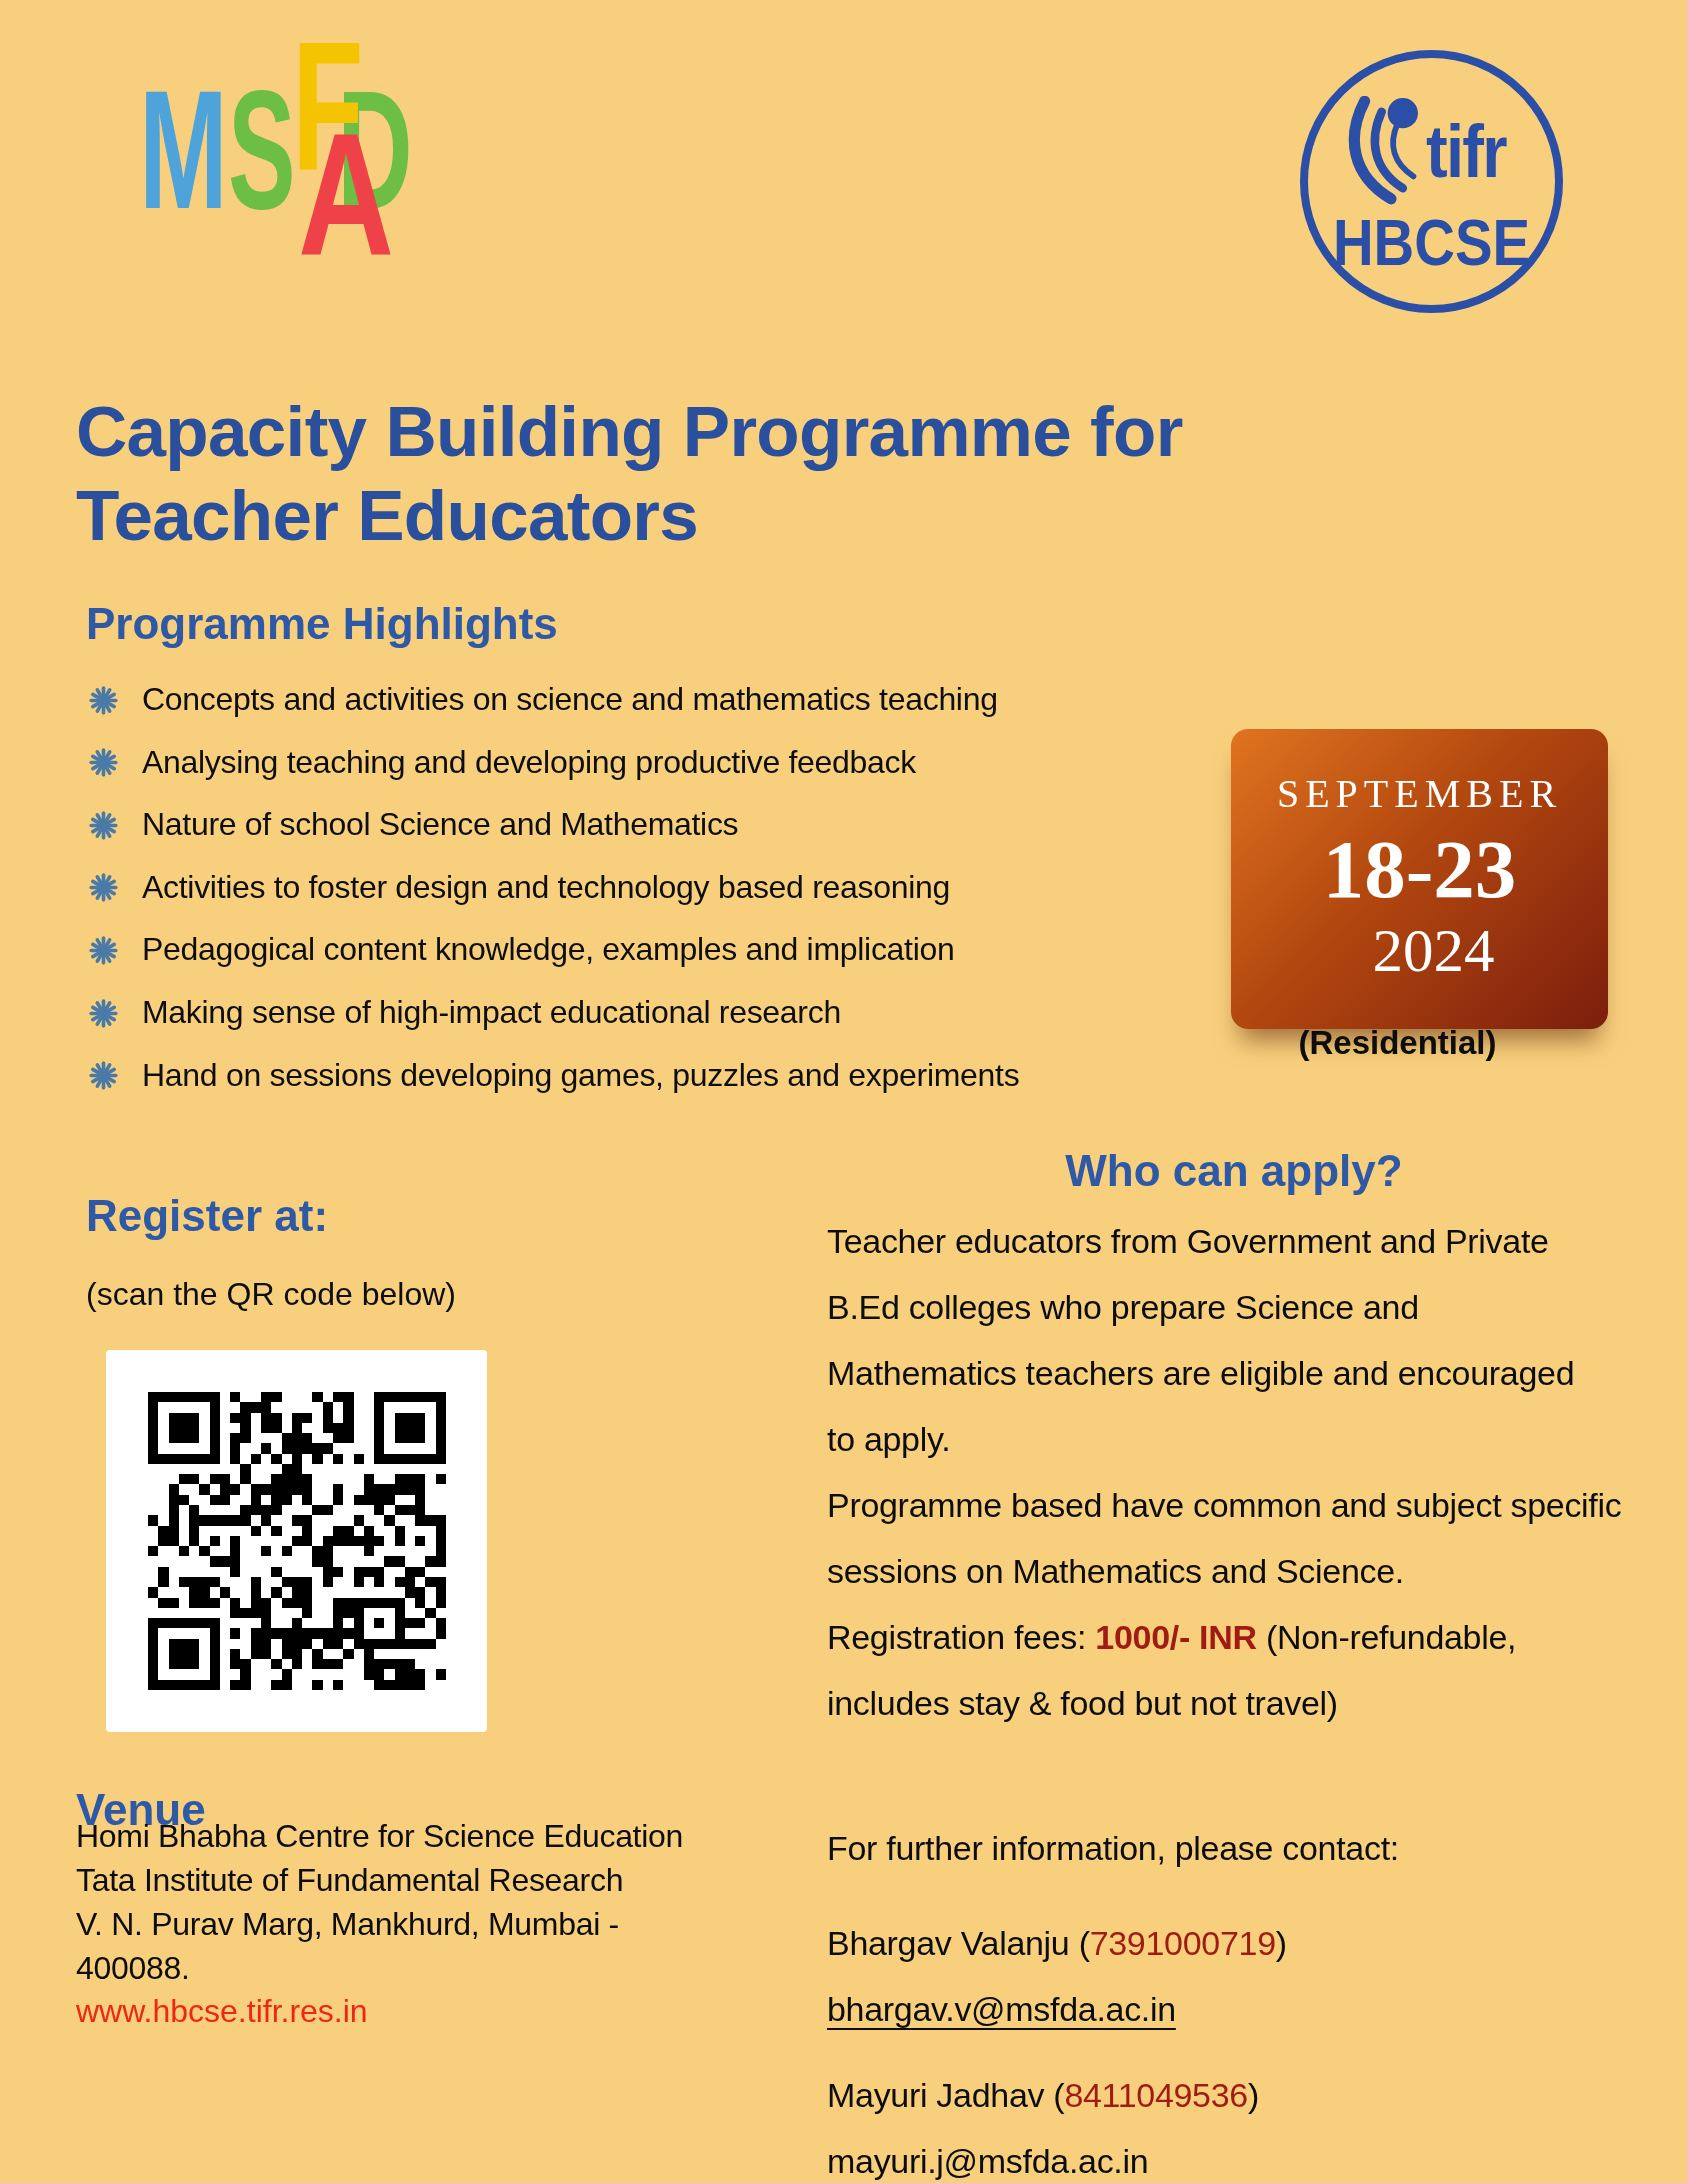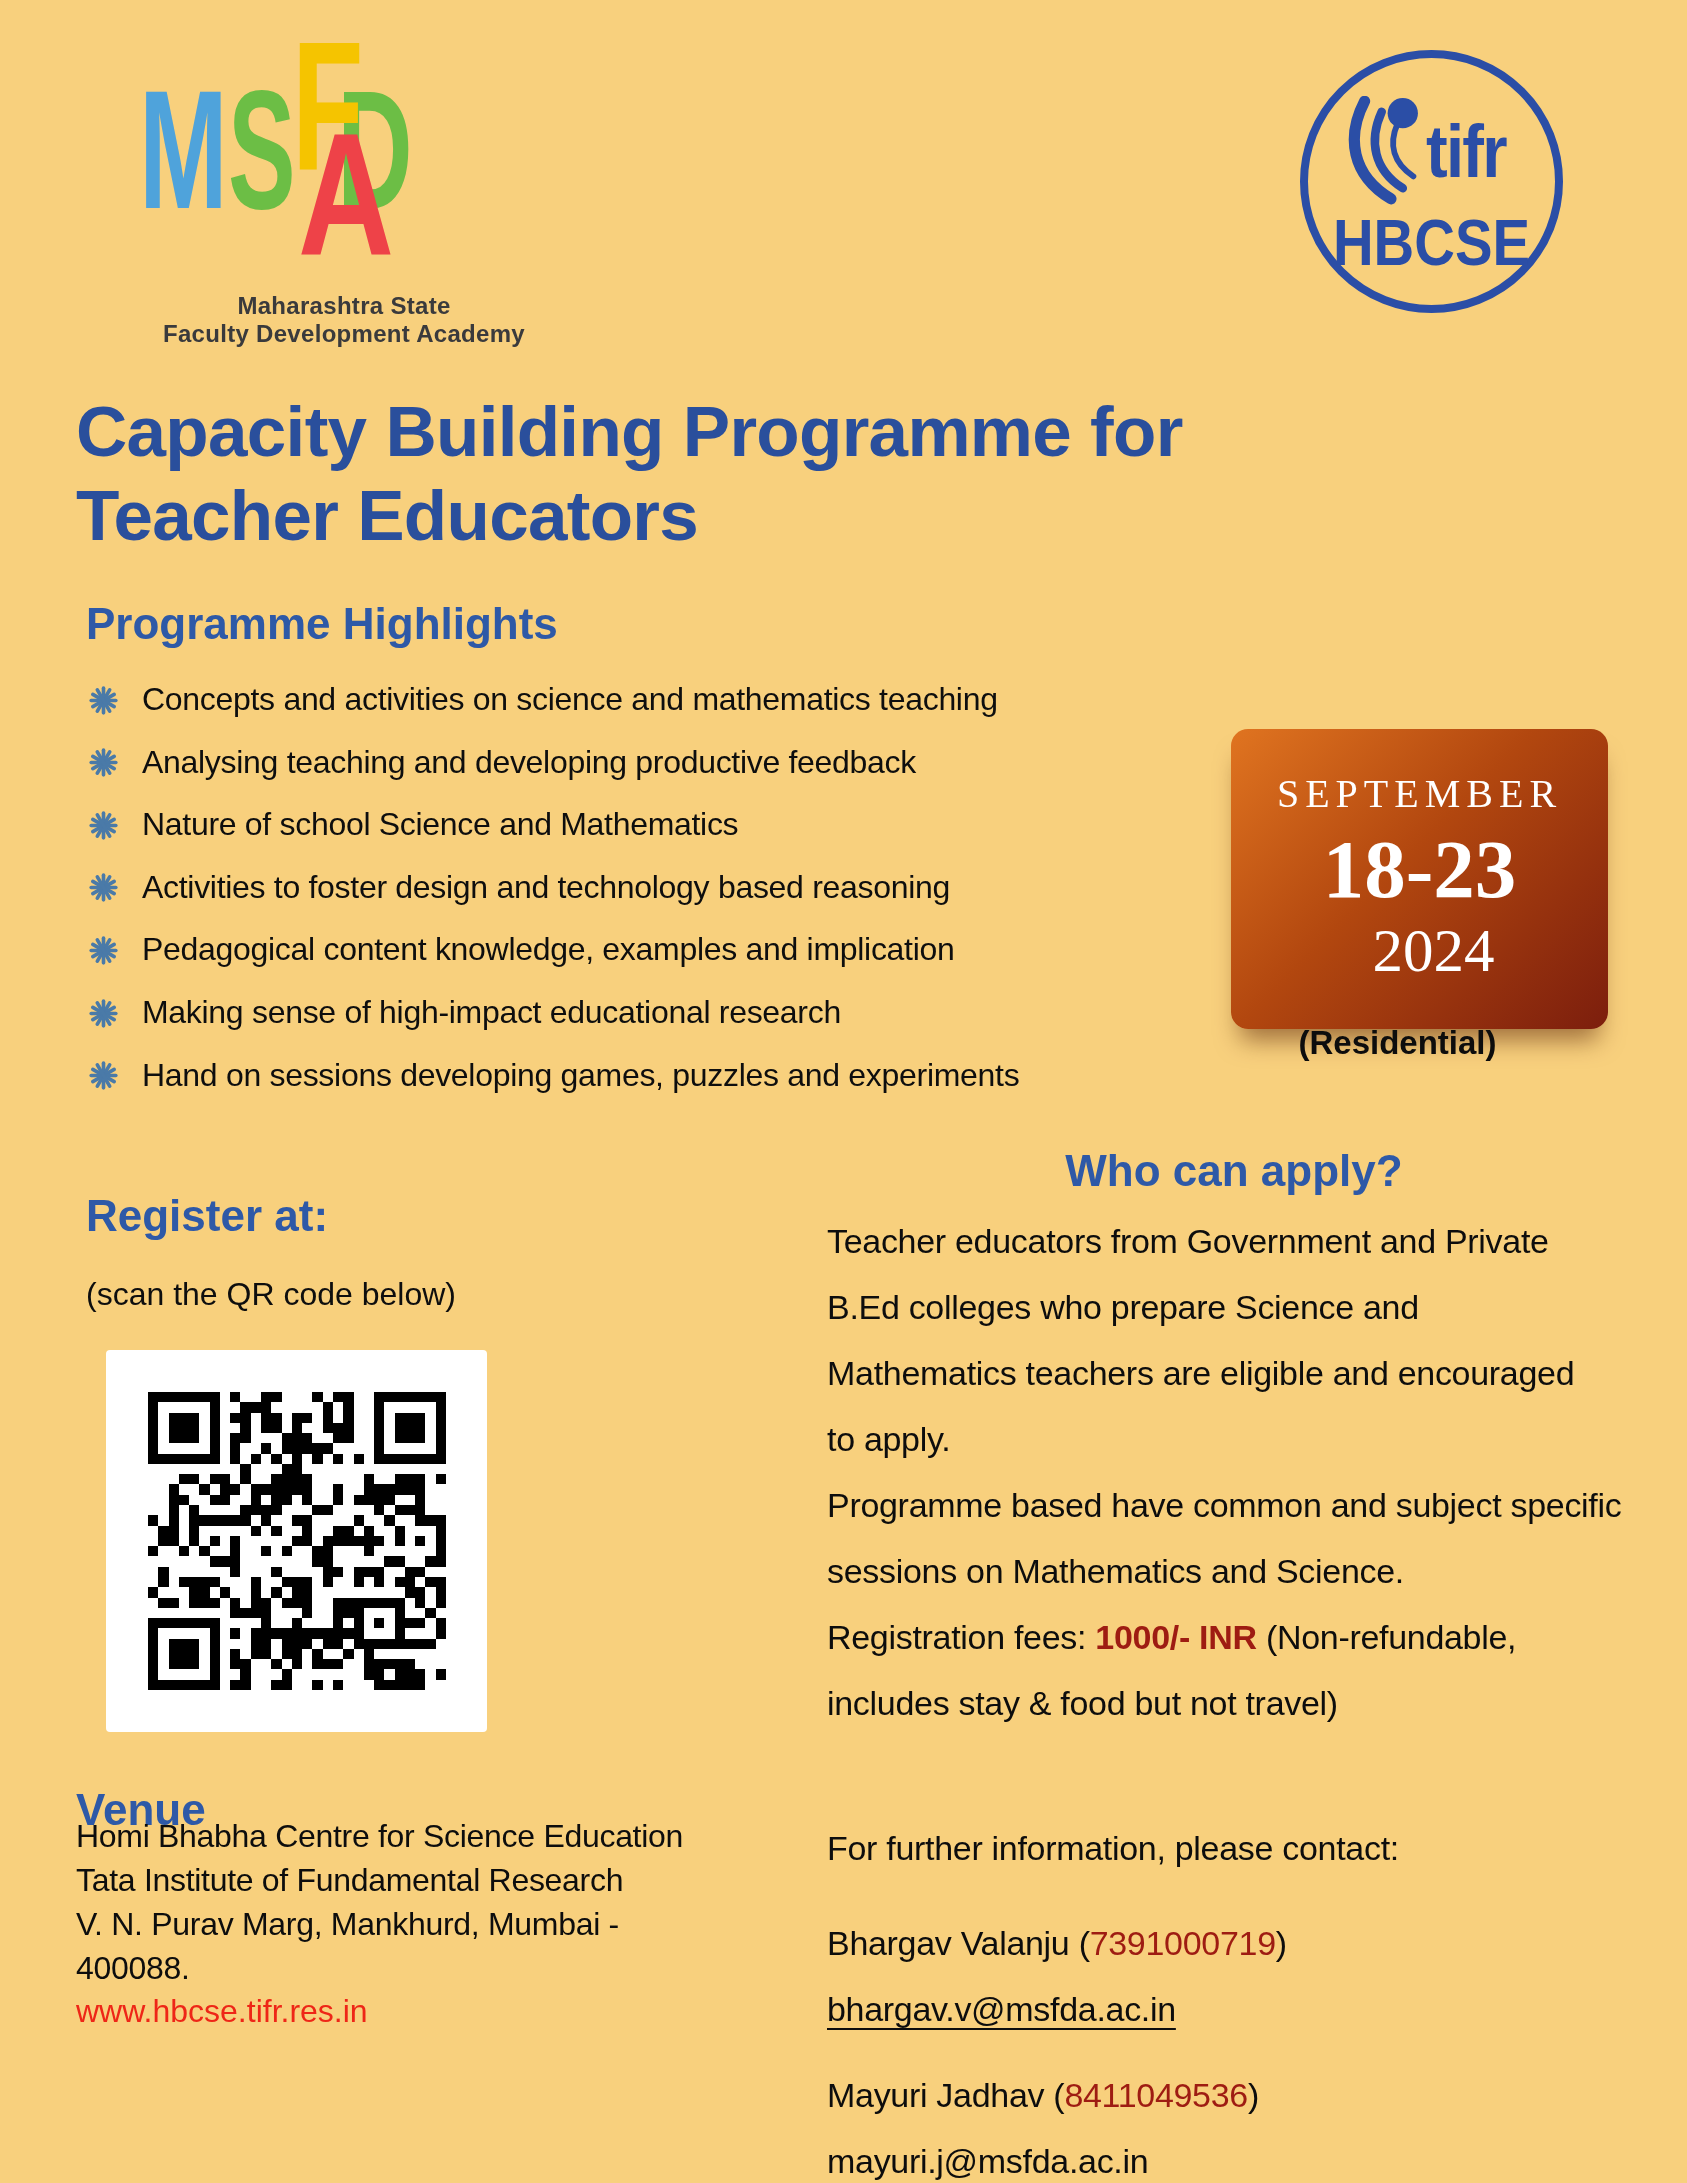--- a/index.html
+++ b/index.html
@@ -84,22 +84,20 @@
 <body>
 
 <div class="page">
 
   <div class="msfda">
     <span class="ltr l-m" style="color: rgb(79, 163, 219);">M</span>
     <span class="ltr l-s" style="color: rgb(108, 190, 69);">S</span>
     <span class="ltr l-f" style="color: rgb(245, 196, 0);">F</span>
     <span class="ltr l-d" style="color: rgb(108, 190, 69);">D</span>
     <span class="ltr l-a" style="color: rgb(238, 66, 72);">A</span>
-    <div class="msfda-caption">Maharashtra State
-Faculty Development Academy</div>
   </div>
 
   <div class="hbcse">
     <svg class="swoosh" width="86" height="112" viewBox="0 0 130 170">
       <g fill="none" stroke="#2b4ea6" stroke-linecap="round">
         <path d="M34,8 C6,62 14,120 74,156" stroke-width="17"></path>
         <path d="M60,24 C40,68 48,112 92,140" stroke-width="13"></path>
         <path d="M84,42 C70,74 78,102 108,122" stroke-width="9"></path>
       </g>
       <circle cx="92" cy="26" r="23" fill="#2b4ea6"></circle>

